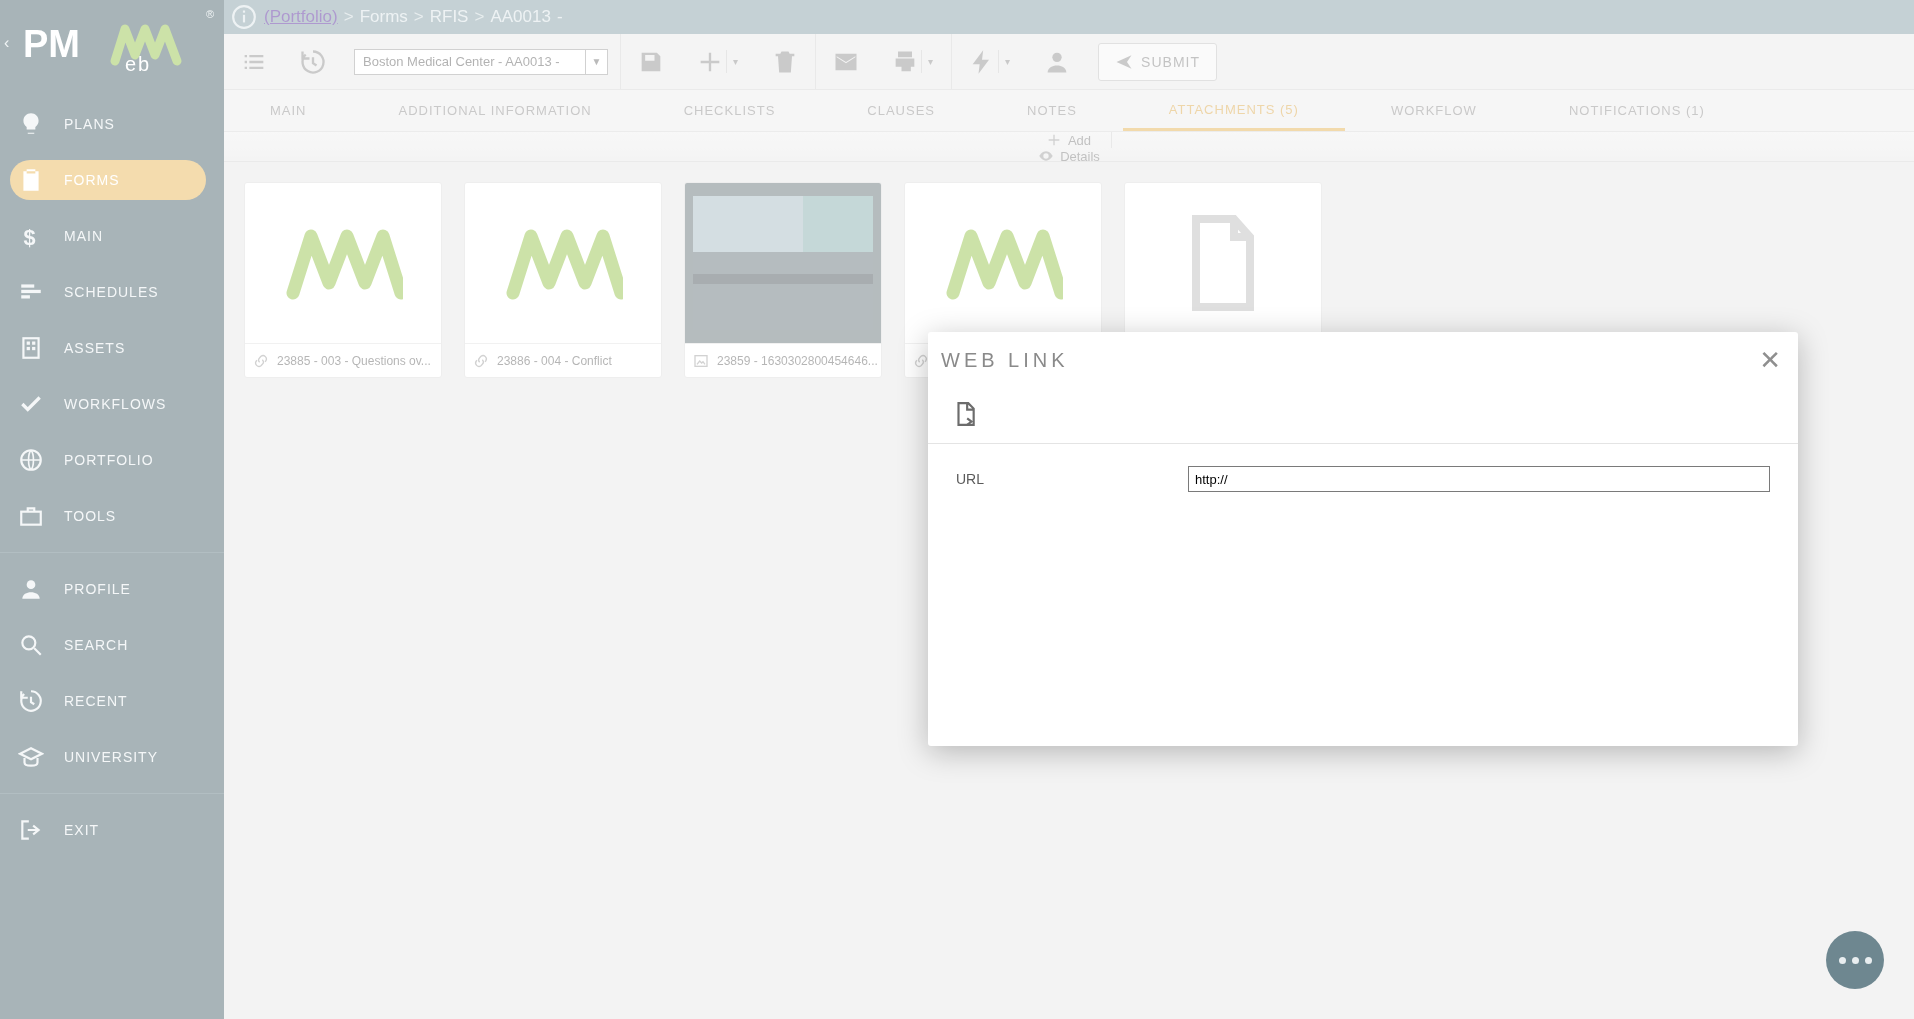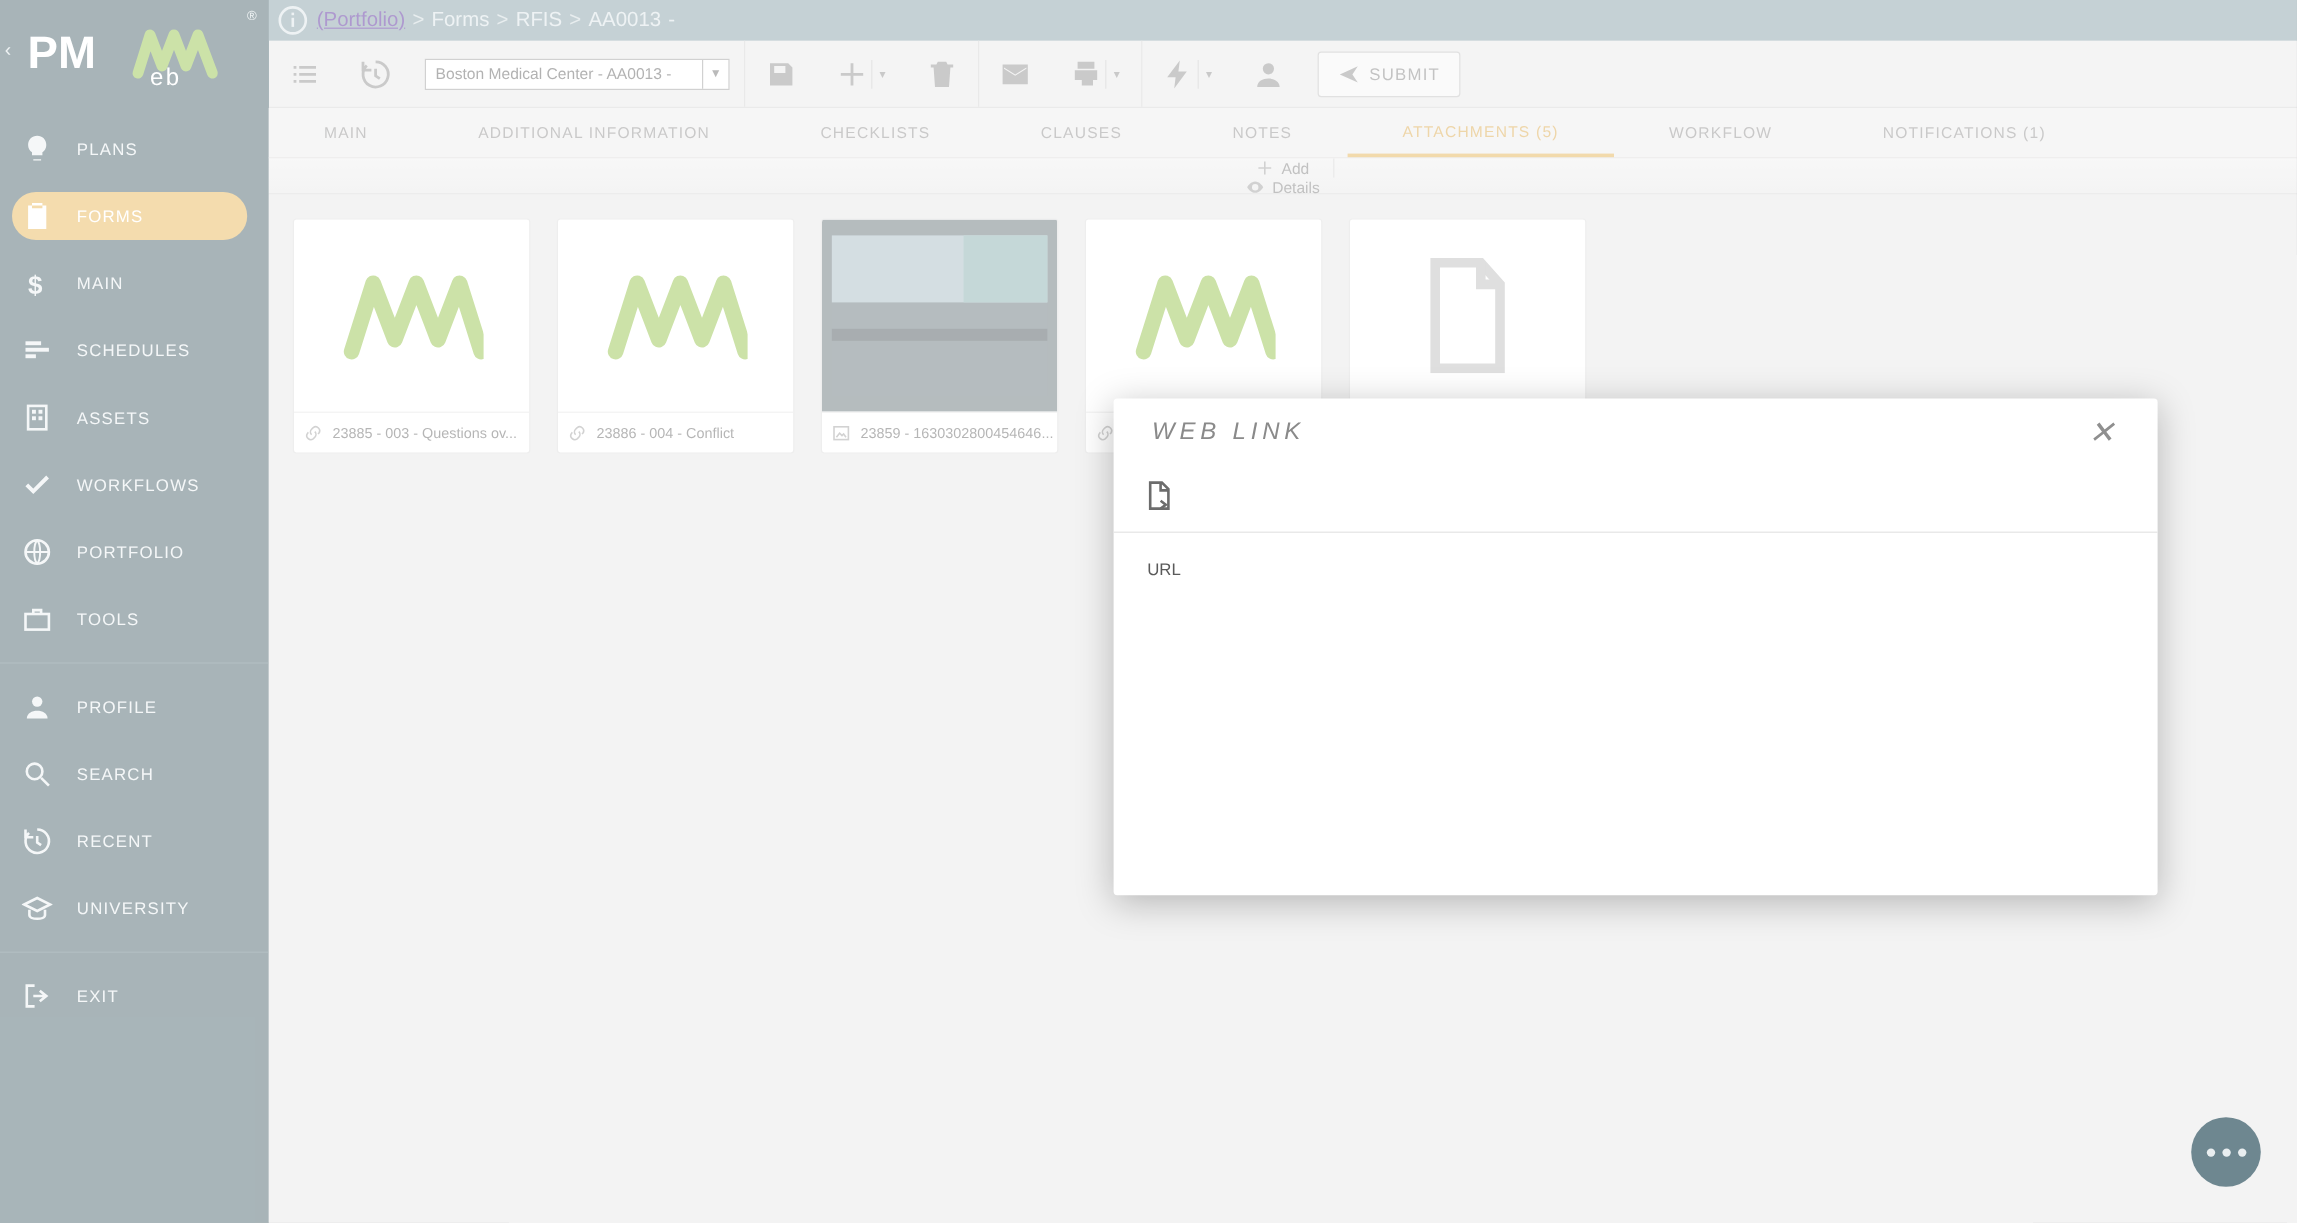--- a/index.html
+++ b/index.html
@@ -64,21 +64,21 @@
 
 
 .brand { position:absolute; left:0; top:0; width:224px; height:90px; background:#3e5a63; z-index:5; display:flex; align-items:center; justify-content:center;}
 .brand svg{ }
 .brand .chev{ position:absolute; left:4px; top:34px; color:#dfe7e9; font-size:16px;}
 .brand .reg{ position:absolute; right:10px; top:8px; color:#dfe7e9; font-size:11px;}
 
 
 .overlay{ position:absolute; inset:0; background:rgba(255,255,255,0.55); z-index:50;}
 .modal{ position:absolute; left:928px; top:332px; width:870px; height:414px; background:#fff; border-radius:3px; box-shadow:0 6px 30px rgba(0,0,0,0.25); z-index:60; display:flex; flex-direction:column;}
-.modal .mhdr{ height:56px; display:flex; align-items:center; justify-content:space-between; padding:0 32px; color:#8a8a8a; letter-spacing:4px; font-size:20px;font-style:italic;}
+.modal .mhdr{ height:56px; display:flex; align-items:center; justify-content:space-between; padding:0 13px; color:#8a8a8a; letter-spacing:4px; font-size:20px;}
 .modal .mhdr .x{ font-size:26px; color:#8f8f8f; cursor:pointer;}
 .modal .mtool{ height:56px; padding:0 24px; display:flex; align-items:center; border-bottom:1px solid #e4e4e4;}
 .modal .mtool svg{ width:26px;height:26px; fill:#6c6c6c;}
 .modal .mbody{ flex:1; padding:22px 28px;}
 .modal .row{ display:flex; align-items:center;}
 .modal .row label{ width:232px; font-size:14px; color:#5a5a5a;}
 .modal .row input{ flex:0 0 582px; height:26px; border:1px solid #7a7a7a; padding:0 6px; font-size:13px;}
 
 
 .fab{ position:absolute; right:30px; bottom:30px; width:58px; height:58px; border-radius:50%; background:#6e8790; display:flex; align-items:center; justify-content:center; gap:6px; z-index:70; cursor:pointer;}
@@ -444,20 +444,21 @@
     </div>
     <div class="mtool">
       <span><svg viewBox="0 0 24 24">
             <path d="M6 2h9l5 5v15H6V2zm8 1v5h5" fill="none" stroke="#6c6c6c" stroke-width="2"></path>
             <path d="M14 16l4 3-4 3" fill="none" stroke="#6c6c6c" stroke-width="2"></path>
           </svg></span>
     </div>
     <div class="mbody">
       <div class="row">
         <label>URL</label>
+        <input type="text" value="http://" style="">
       </div>
     </div>
   </div>
 
   <div class="fab">
     <span></span>
     <span></span>
     <span></span>
   </div>
 

